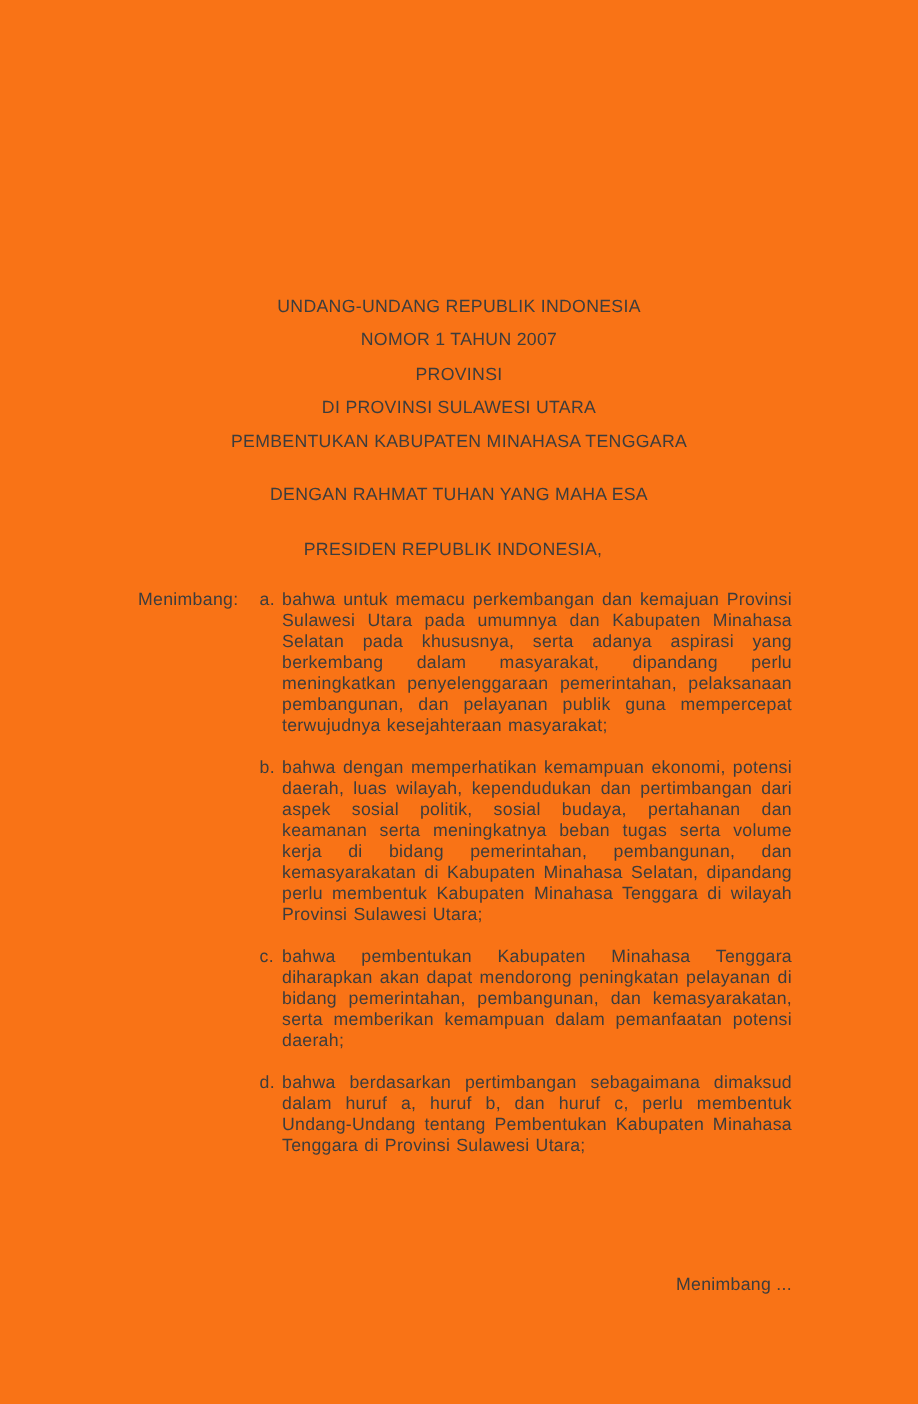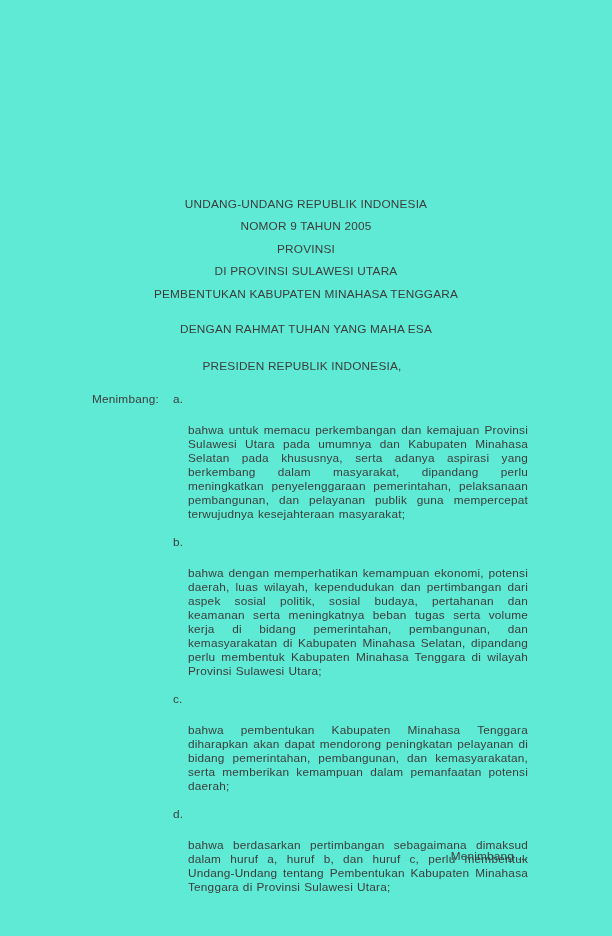--- a/index.html
+++ b/index.html
@@ -4,21 +4,21 @@
 <style>
   html, body {
     margin: 0;
     padding: 0;
     background: #ffffff;
   }
   .page {
     position: relative;
     width: 612px;
     height: 936px;
-    background: #5eead4;
+    background: #f97316;
     font-family: "Liberation Sans", "DejaVu Sans", sans-serif;
     color: #3d3d3d;
     font-size: 11.8px;
     letter-spacing: 0.2px;
     overflow: hidden;
   }
   .doc-heading {
     position: absolute;
     top: 193px;
     left: 0;
@@ -63,38 +63,37 @@
   }
   .col-marker {
     flex: 0 0 15px;
     width: 15px;
   }
   .col-text {
     flex: 1;
     text-align: justify;
     text-justify: inter-word;
     word-spacing: 0.6px;
-    margin-top: 31px;
   }
   .catchword {
     position: absolute;
     top: 849px;
     right: 84px;
     line-height: 14px;
     text-align: right;
   }
 </style>
 </head>
 <body>
 
 <div class="page">
 
   <header class="doc-heading">
     <div class="heading-line">UNDANG-UNDANG REPUBLIK INDONESIA</div>
-    <div class="heading-line">NOMOR 9 TAHUN 2005</div>
+    <div class="heading-line">NOMOR 1 TAHUN 2007</div>
     <div class="heading-line">PROVINSI</div>
     <div class="heading-line">DI PROVINSI SULAWESI UTARA</div>
     <div class="heading-line">PEMBENTUKAN KABUPATEN MINAHASA TENGGARA</div>
   </header>
 
   <div class="invocation">DENGAN RAHMAT TUHAN YANG MAHA ESA</div>
 
   <div class="issuer">PRESIDEN REPUBLIK INDONESIA,</div>
 
   <section class="considering">

